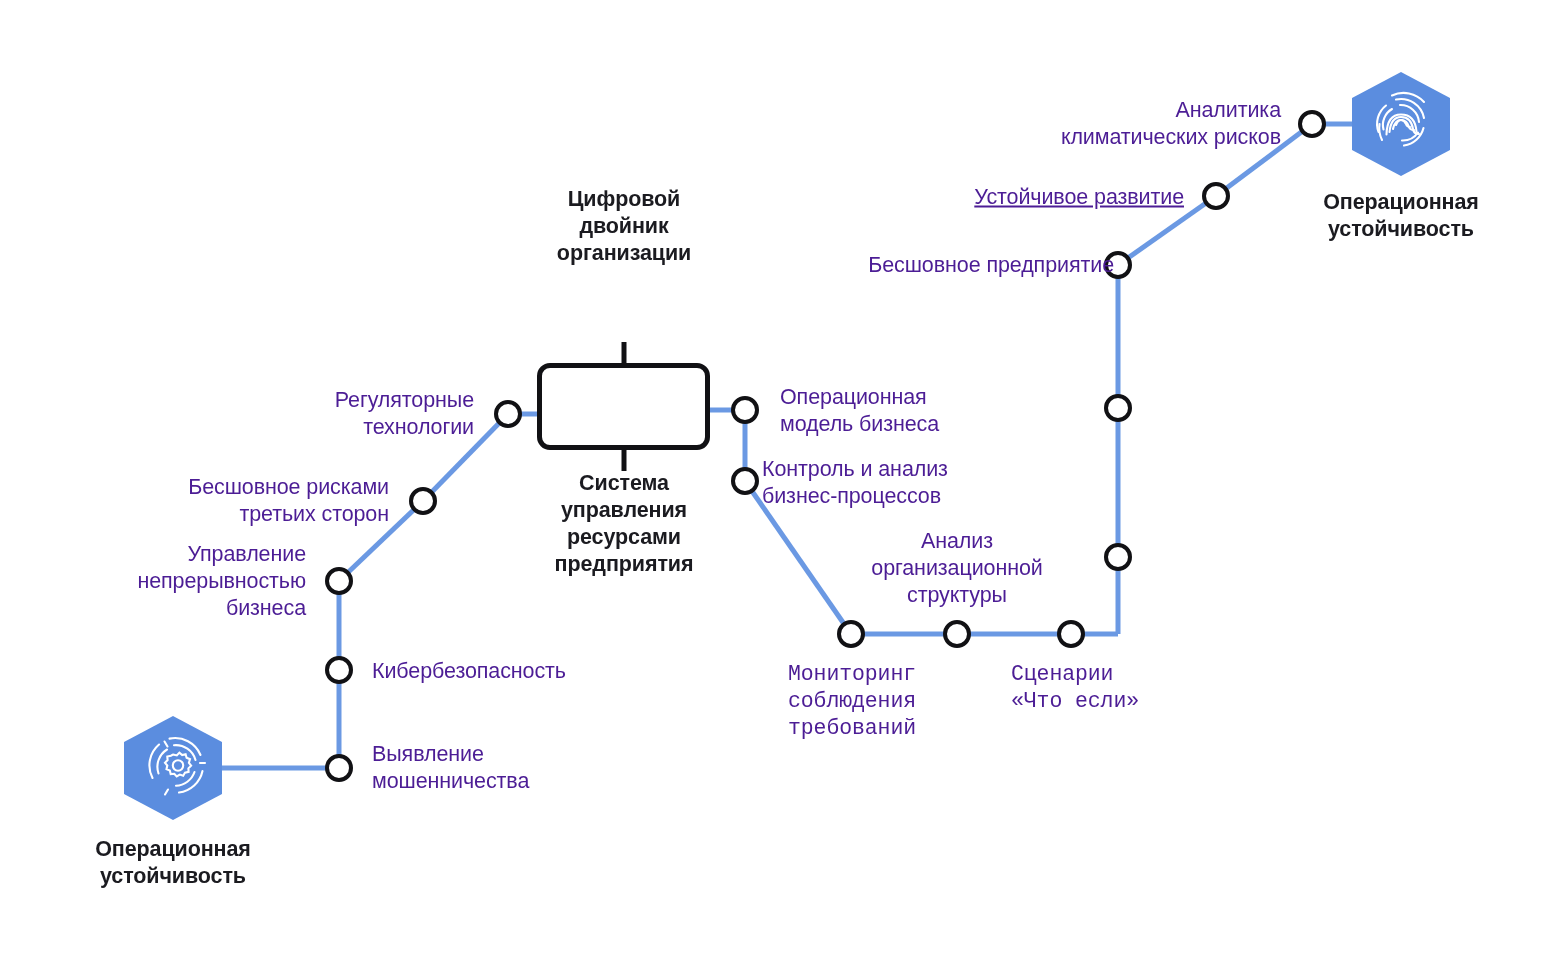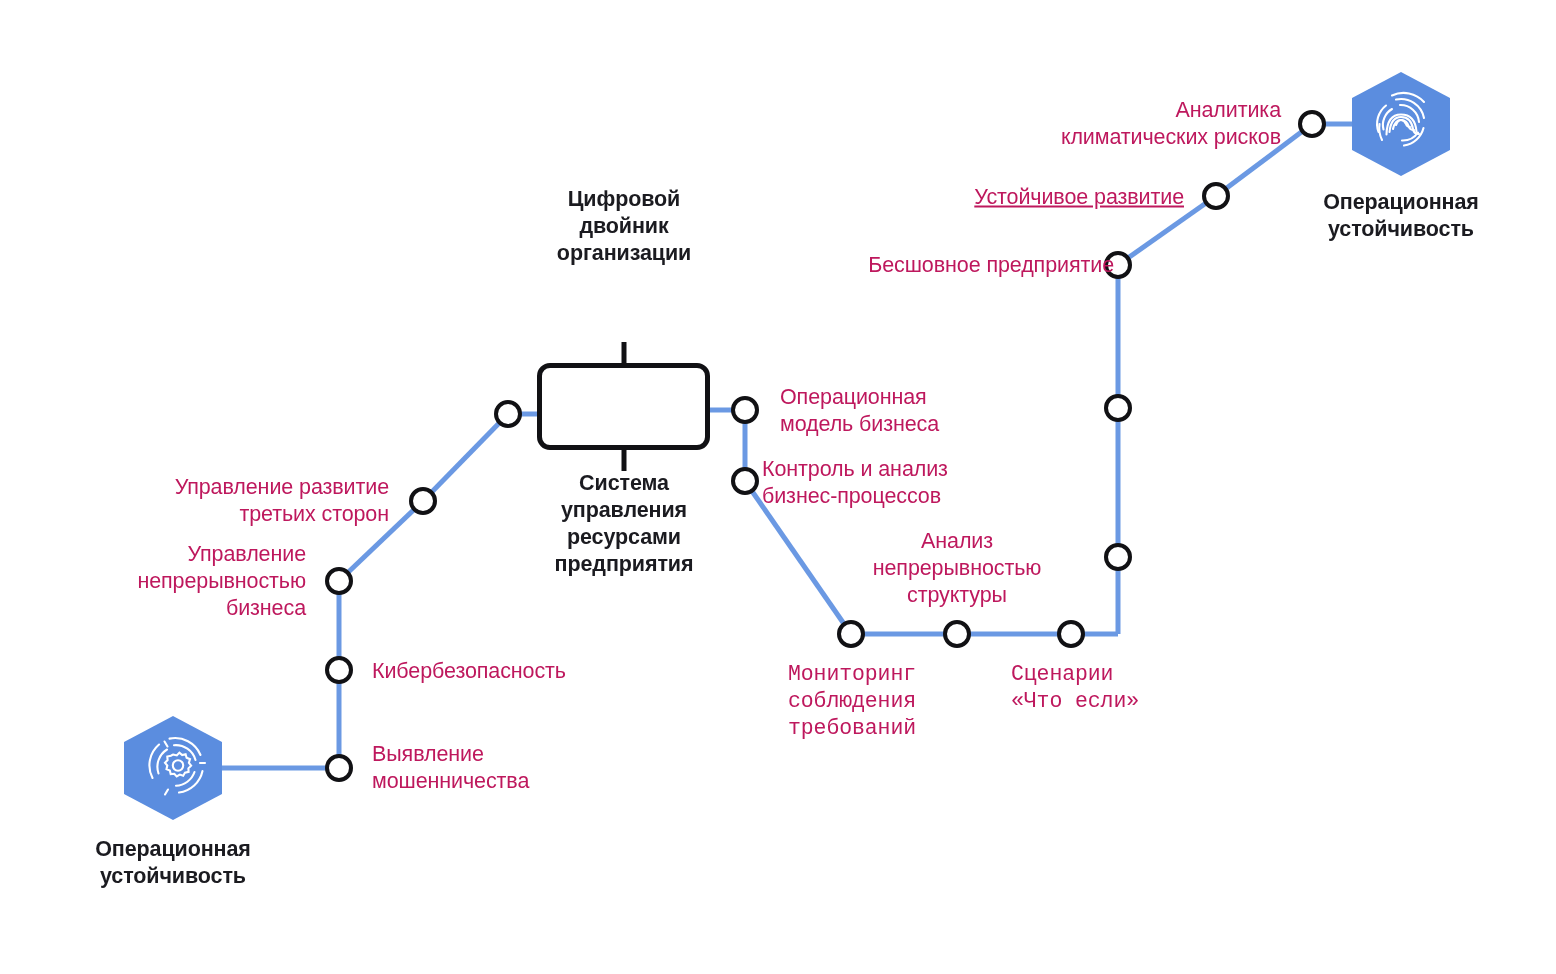--- a/index.html
+++ b/index.html
@@ -38,21 +38,21 @@
     background: #ffffff;
     box-sizing: border-box;
     z-index: 5;
   }
 
   
   .label {
     position: absolute;
     font-size: 21.5px;
     line-height: 27px;
-    color: #be185d;
+    color: #4c1d95;
     white-space: pre-line;
     z-index: 6;
     letter-spacing: -0.1px;
   }
   .label.r  { text-align: right; transform: translate(-100%, -50%); }
   .label.l  { text-align: left;  transform: translate(0, -50%); }
   .label.c  { text-align: center; transform: translate(-50%, -50%); }
   .label.ct { text-align: left; transform: translate(-50%, 0); font-family: Liberation Mono, monospace; }
 
   
@@ -190,23 +190,25 @@
         <path d="M71.5 56 A23.5 23.5 0 0 1 52 73.5"></path>
         <path d="M30 68 A27.5 27.5 0 0 1 27.5 52"></path>
         <path d="M40 23.5 A27.5 27.5 0 0 1 72 30"></path>
       </g>
     </svg>
   </div>
   <div class="hex-caption" id="hex-right-caption">Операционная
 устойчивость</div>
 
   <div class="node" style="left:508px; top:414px;"></div>
+  <div class="label r" style="left:474px; top:414px;">Регуляторные
+технологии</div>
 
   <div class="node" style="left:423px; top:501px;"></div>
-  <div class="label r" style="left:389px; top:501px;">Управление развитие
+  <div class="label r" style="left:389px; top:501px;">Бесшовное рисками
 третьих сторон</div>
 
   <div class="node" style="left:339px; top:581px;"></div>
   <div class="label r" style="left:306px; top:581px;">Управление
 непрерывностью
 бизнеса</div>
 
   <div class="node" style="left:339px; top:670px;"></div>
   <div class="label l" style="left:372px; top:671px;">Кибербезопасность</div>
 
@@ -222,21 +224,21 @@
   <div class="label l" style="left:762px; top:483px;">Контроль и анализ
 бизнес-процессов</div>
 
   <div class="node" style="left:851px; top:634px;"></div>
   <div class="label ct" style="left:852px; top:661px;">Мониторинг
 соблюдения
 требований</div>
 
   <div class="node" style="left:957px; top:634px;"></div>
   <div class="label c" style="left:957px; top:568px;">Анализ
-непрерывностью
+организационной
 структуры</div>
 
   <div class="node" style="left:1071px; top:634px;"></div>
   <div class="label ct" style="left:1075px; top:661px;">Сценарии
 «Что если»</div>
 
   <div class="node" style="left:1118px; top:557px;"></div>
 
   <div class="node" style="left:1118px; top:408px;"></div>
 

